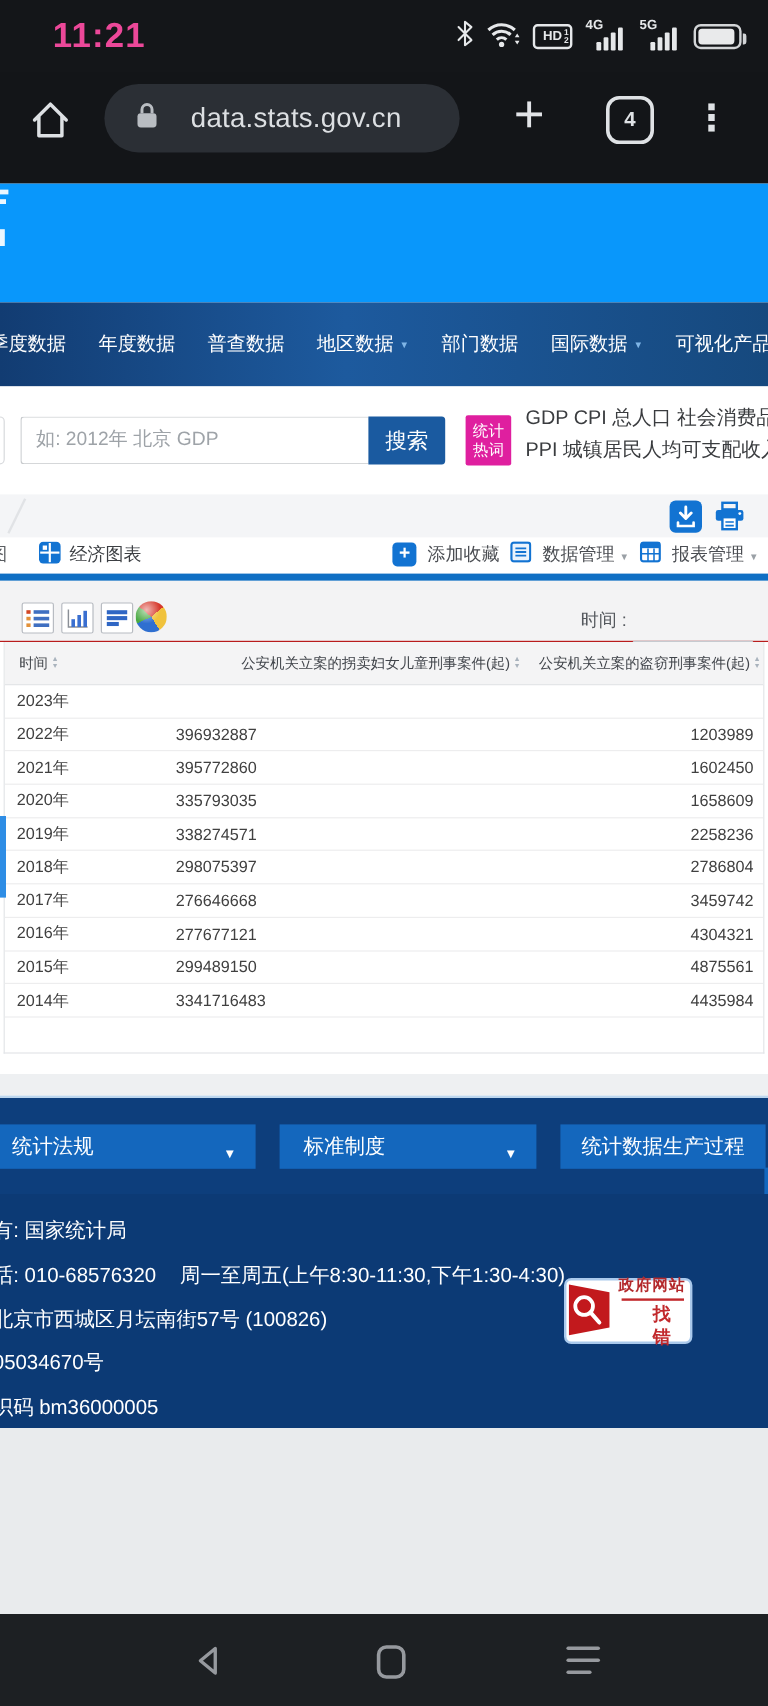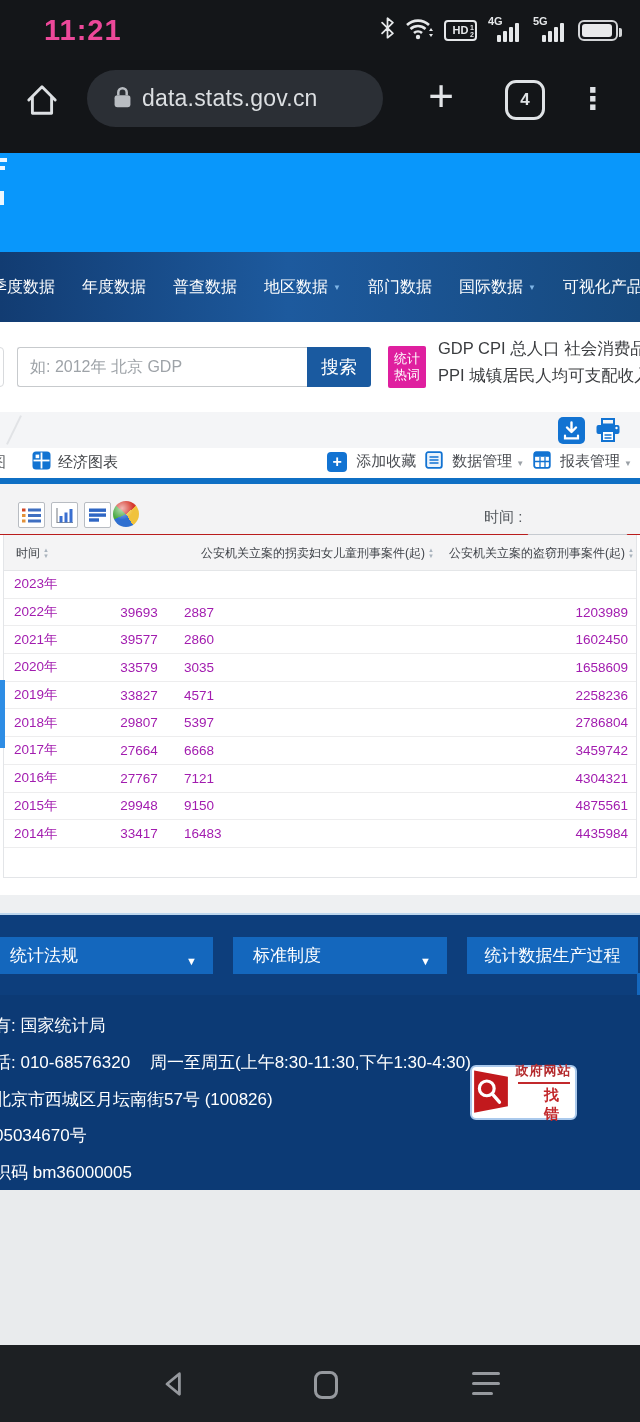--- a/index.html
+++ b/index.html
@@ -19,21 +19,21 @@
   .sig .b1{left:9px;height:7px;}.sig .b2{left:15px;height:11px;}.sig .b3{left:21px;height:15px;}.sig .b4{left:27px;height:19px;}
   .battery{position:relative;width:40px;height:21px;border:2px solid #d3d5d7;border-radius:6px;}
   .battery em{position:absolute;left:2px;top:2px;bottom:2px;width:30px;background:#e9eaeb;border-radius:3px;}
   .battery i{position:absolute;right:-6px;top:6px;width:3px;height:9px;background:#d3d5d7;border-radius:0 2px 2px 0;}
 
   
   .browser-bar{position:absolute;left:0;top:60px;width:640px;height:93px;background:#131518;}
   .home-btn{position:absolute;left:24px;top:22px;width:36px;height:36px;}
   .url-pill{position:absolute;left:87px;top:10px;width:296px;height:57px;background:#2b2f35;border-radius:29px;display:flex;align-items:center;}
   .lock{margin-left:27px;}
-  .url-text{margin-left:11px;color:#dcdfe2;font-size:23px;letter-spacing:0.2px;}
+  .url-text{margin-left:28px;color:#dcdfe2;font-size:23px;letter-spacing:0.2px;}
   .newtab-btn{position:absolute;left:418px;top:6px;width:46px;height:64px;color:#e2e4e7;font-size:44px;font-weight:300;text-align:center;line-height:60px;}
   .newtab-btn::before{content:"+";}
   .tabcount-btn{position:absolute;left:505px;top:20px;width:40px;height:40px;border:3px solid #dfe2e5;border-radius:11px;color:#dfe2e5;font-size:17px;font-weight:bold;display:flex;align-items:center;justify-content:center;}
   .menu-btn{position:absolute;left:578px;top:14px;width:30px;height:52px;color:#dfe2e5;font-size:30px;font-weight:bold;text-align:center;line-height:50px;}
   .menu-btn::before{content:"\22EE";}
 
   
   .banner{position:absolute;left:0;top:153px;width:640px;height:99px;background:#0997fb;}
   .frag{position:absolute;background:rgba(255,255,255,.92);}
   .frag1{left:0;top:5px;width:7px;height:4px;}
@@ -83,24 +83,24 @@
   .time-dd::after{content:"\25BC";position:absolute;right:10px;top:0;font-size:9px;color:#70757a;}
 
   
   .table-wrap{position:absolute;left:3px;top:535px;width:634px;height:343px;background:#fff;border:1px solid #e3e5e8;border-top:none;}
   .thead{position:relative;height:36px;background:#f4f4f5;border-bottom:1px solid #e4e6e8;}
   .th{position:absolute;top:0;height:36px;display:flex;align-items:center;font-size:12px;color:#40444a;white-space:nowrap;}
   .th1{left:12px;}.th2{left:53px;}.th3{left:197px;}.th4{left:445px;}
   .sort{display:inline-flex;flex-direction:column;align-items:center;margin-left:3px;}
   .sort::before{content:"\25B2";font-size:6px;line-height:6px;color:#a9b3bd;}
   .sort::after{content:"\25BC";font-size:6px;line-height:6px;color:#a9b3bd;}
-  .trow{display:flex;height:27.7px;align-items:center;border-bottom:1px solid #ededee;font-size:13.5px;color:#a21caf;padding-left:10px;}
+  .trow{display:flex;height:27.7px;align-items:center;border-bottom:1px solid #ededee;font-size:13.5px;color:#404040;padding-left:10px;}
   .td{white-space:nowrap;}
   .c1{width:80px;text-align:left;}
-  .c2{width:90px;text-align:center;}
+  .c2{width:90px;text-align:right;}
   .c3{width:238px;}
   .c4{width:206px;text-align:right;}
   .scroll-strip{position:absolute;left:0;top:680px;width:5px;height:68px;background:#2e8de5;z-index:6;}
 
   
   .gray-strip{position:absolute;left:0;top:895px;width:640px;height:18px;background:#eef0f2;}
   .lightblue-line{position:absolute;left:0;top:913px;width:640px;height:2px;background:#bcd6ee;}
 
   
   .footer-top{position:absolute;left:0;top:915px;width:640px;height:80px;background:#0d3e7c;}

